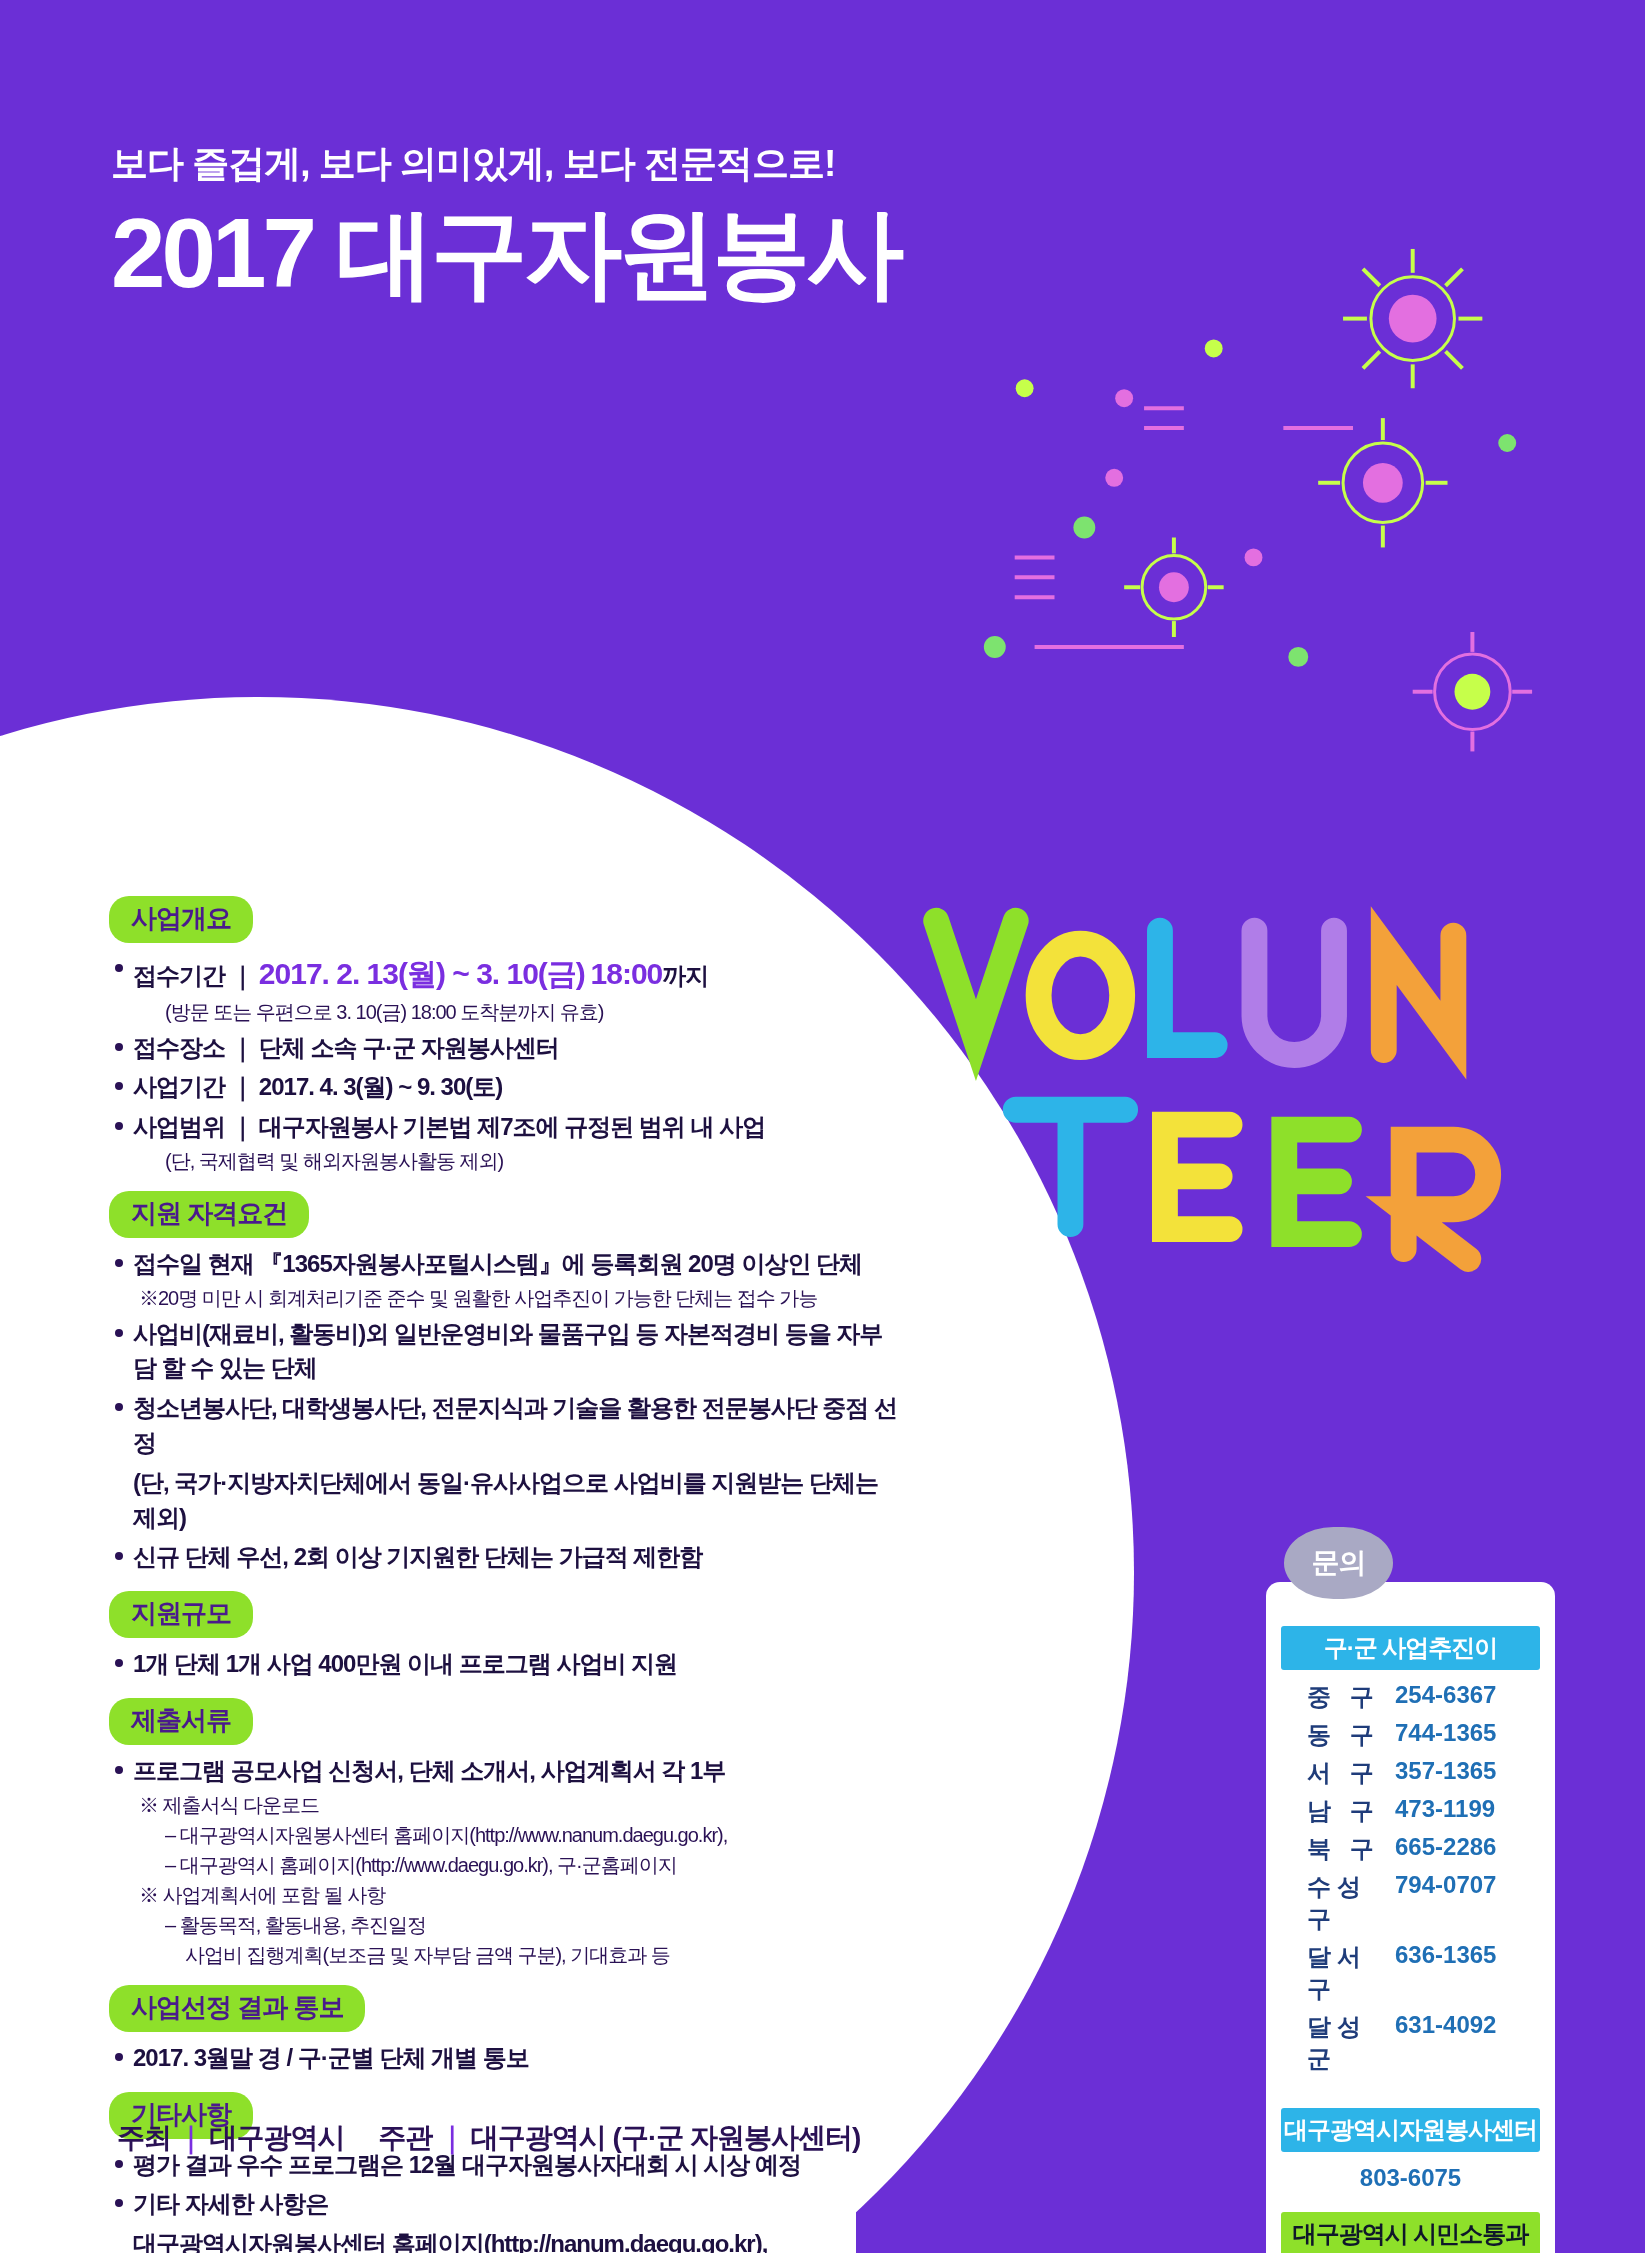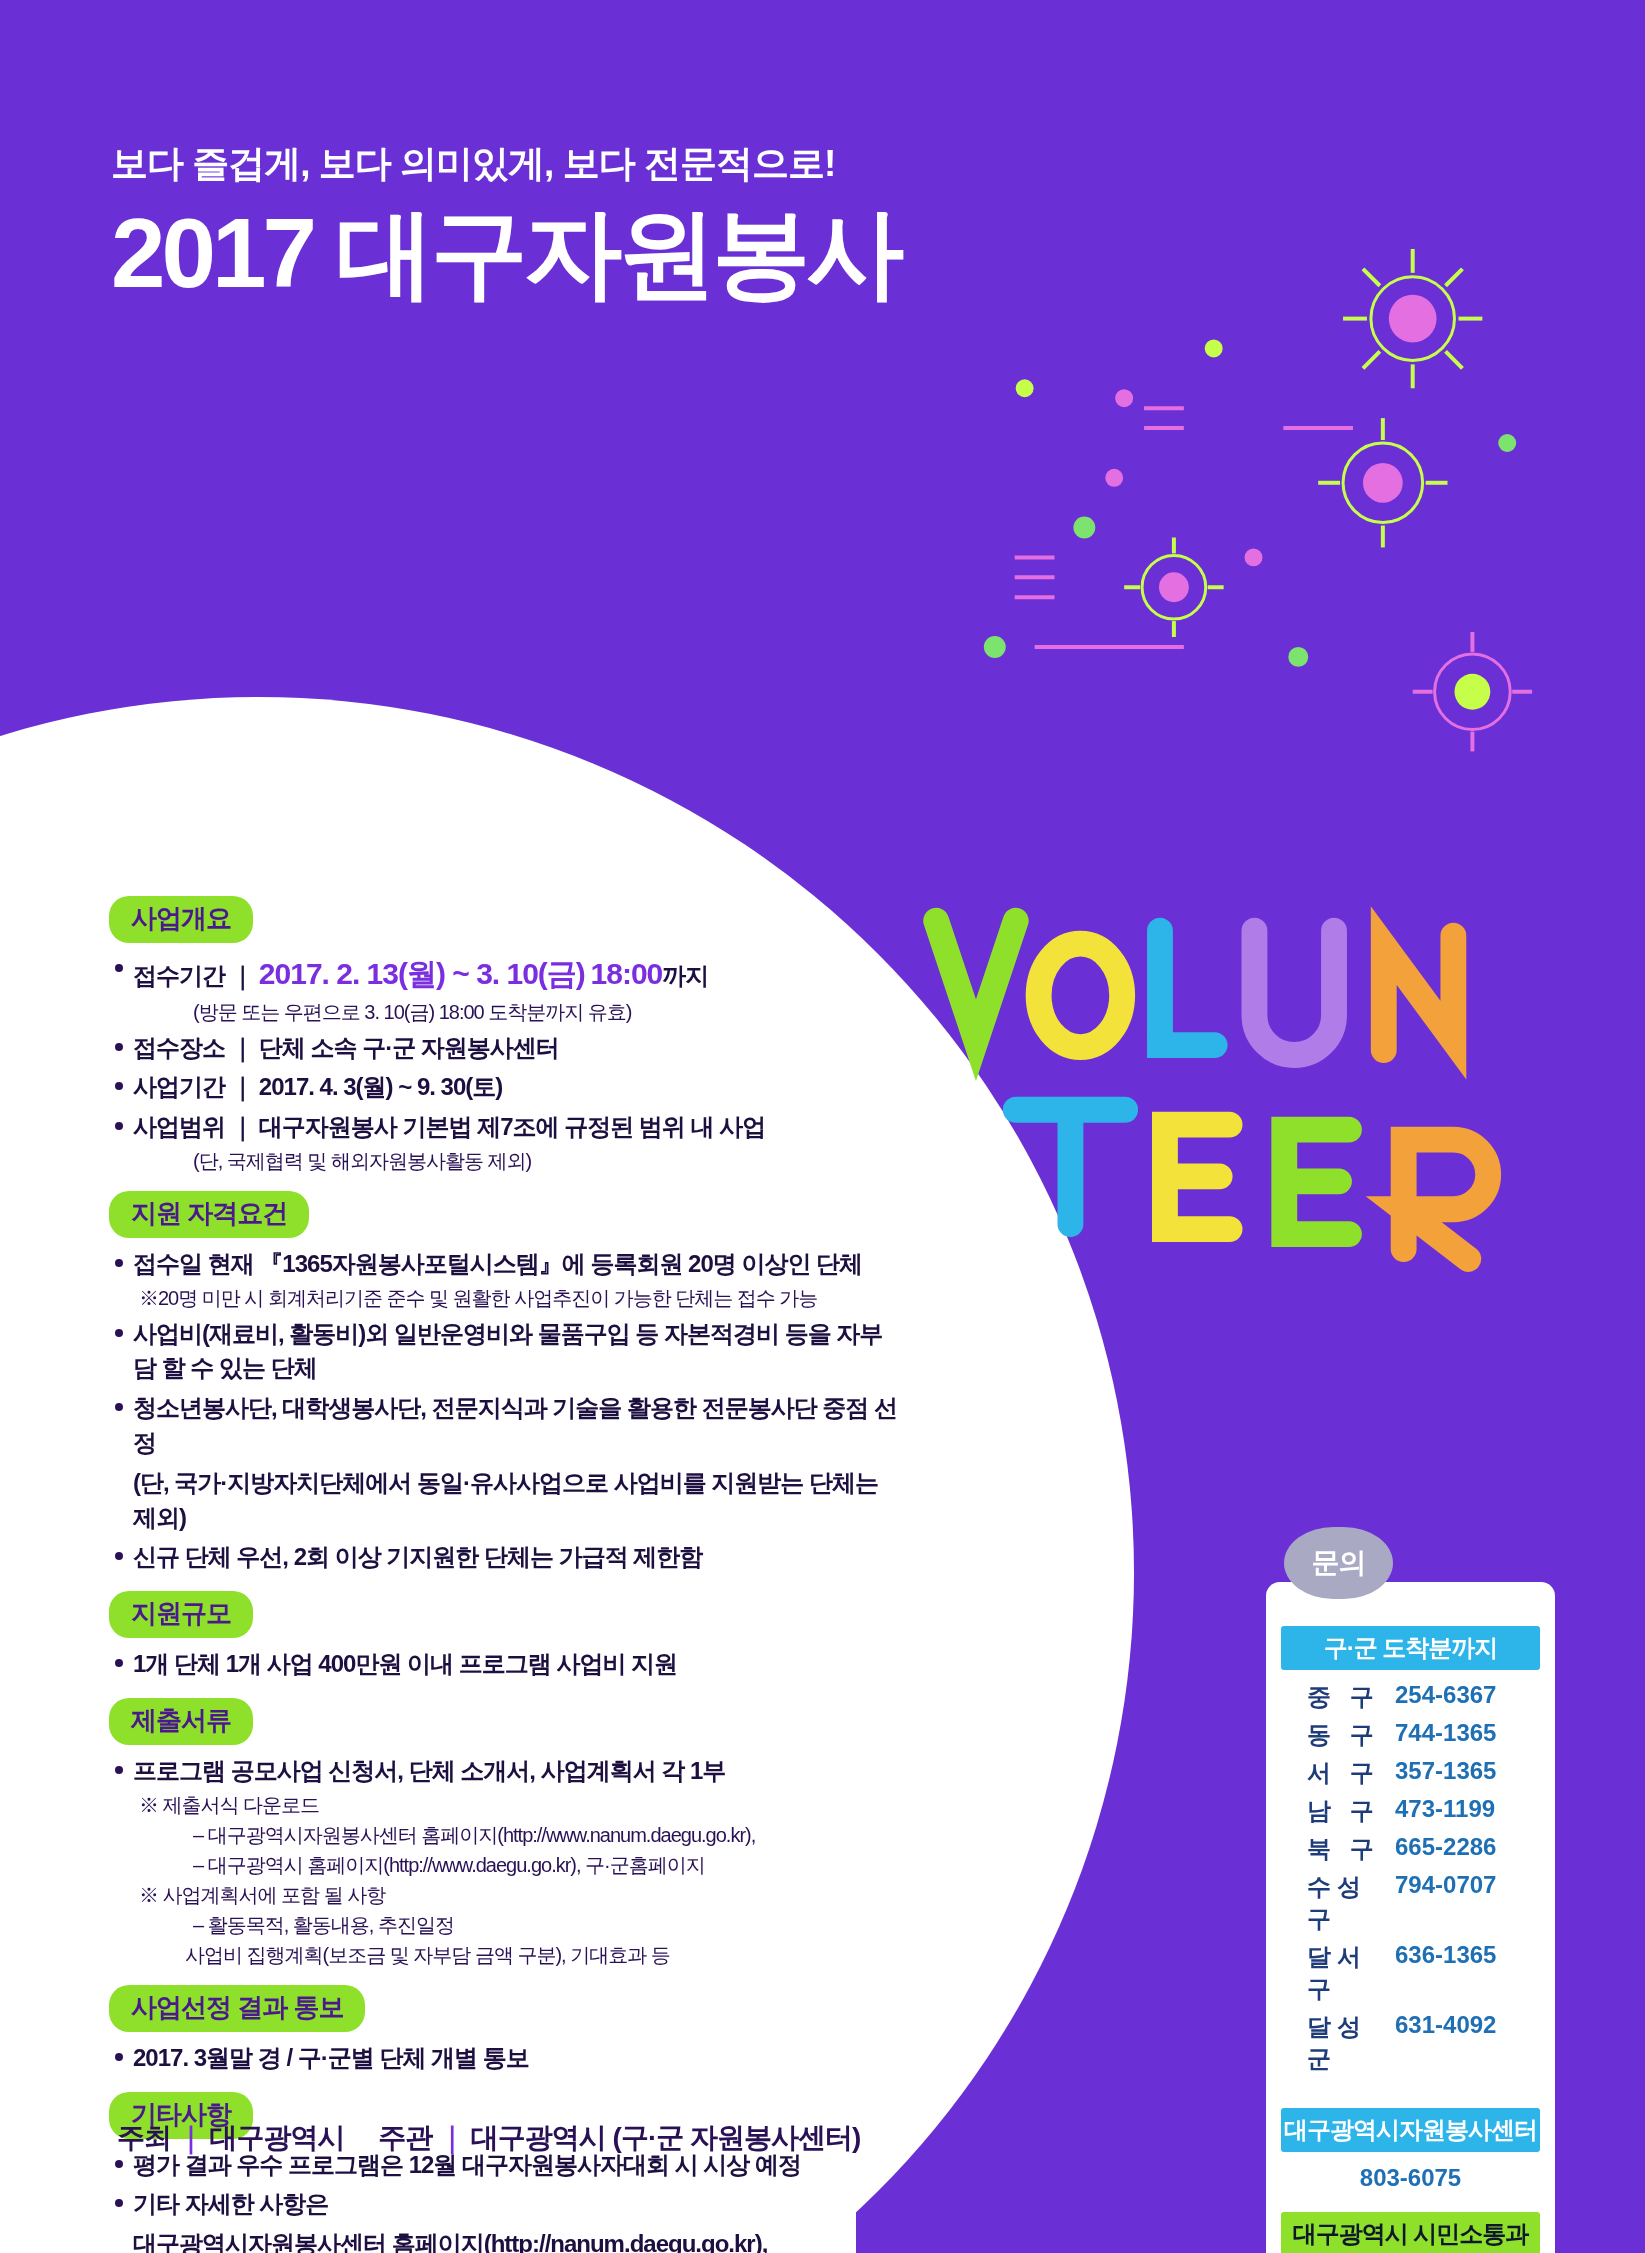--- a/index.html
+++ b/index.html
@@ -69,21 +69,21 @@
     margin:5px 0 2px 6px;position:relative;padding-left:18px;
   }
   .li:before{
     content:"";position:absolute;left:0;top:12px;width:8px;height:8px;
     border-radius:50%;background:#2a1155;
   }
   .sub{
     font-size:20px;font-weight:normal;line-height:1.4;letter-spacing:-1px;
     margin:2px 0 2px 30px;color:#2a1155;
   }
-  .sub.ind{margin-left:84px;}
+  .sub.ind{margin-left:56px;}
   .sub.ind2{margin-left:76px;}
   .nobullet{padding-left:0;margin-left:24px;}
   .nobullet:before{display:none;}
   .big-date{font-size:30px;color:#7a2ee0;font-weight:bold;}
   .big-time{font-size:30px;color:#7a2ee0;font-weight:bold;}
 
   
   .host{
     position:absolute;left:117px;top:2119px;
     font-size:28px;font-weight:bold;color:#2a1155;letter-spacing:-1px;
@@ -279,21 +279,21 @@
   </div>
 
   <div class="host">
     <span>주최</span><span class="sep">｜</span><span>대구광역시</span>
     &nbsp;&nbsp;&nbsp;
     <span>주관</span><span class="sep">｜</span><span>대구광역시 (구·군 자원봉사센터)</span>
   </div>
 
   <div class="contact-badge">문의</div>
   <div class="contact">
-    <div class="contact-head">구·군 도착분까지</div>
+    <div class="contact-head">구·군 사업추진이</div>
 
     <div class="crow">
       <span class="nm">중 구</span>
       <span class="tel">254-6367</span>
     </div>
     <div class="crow">
       <span class="nm">동 구</span>
       <span class="tel">744-1365</span>
     </div>
     <div class="crow">

